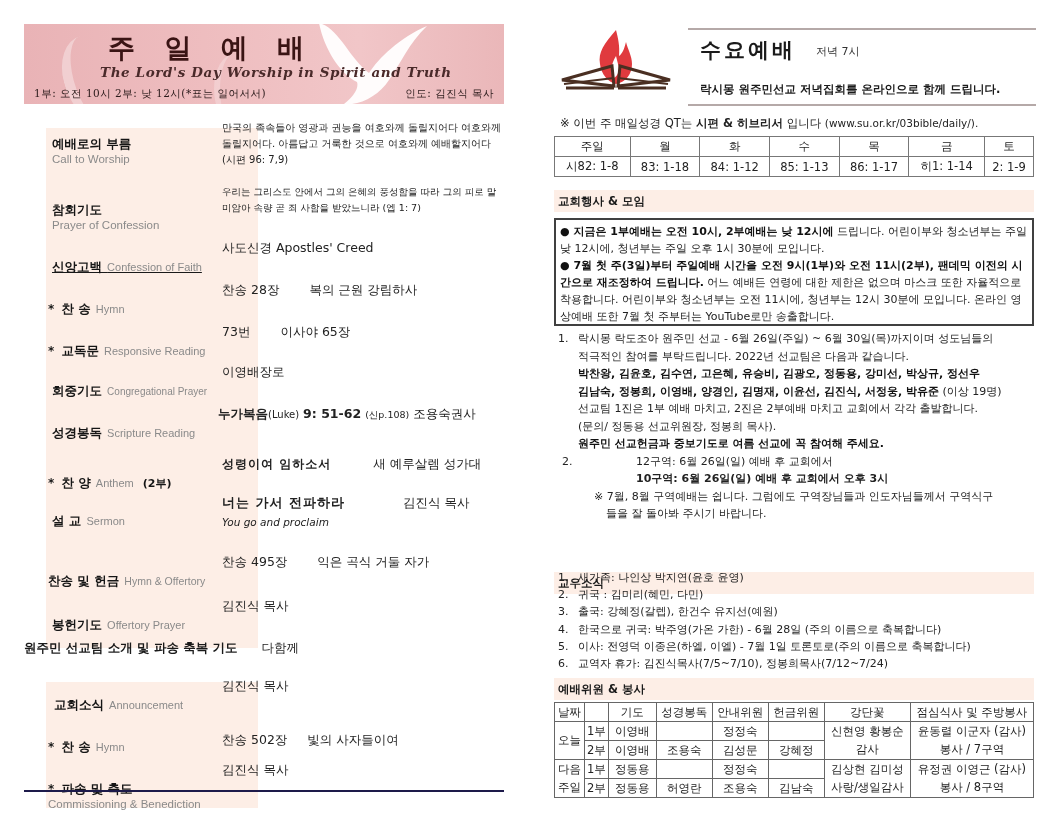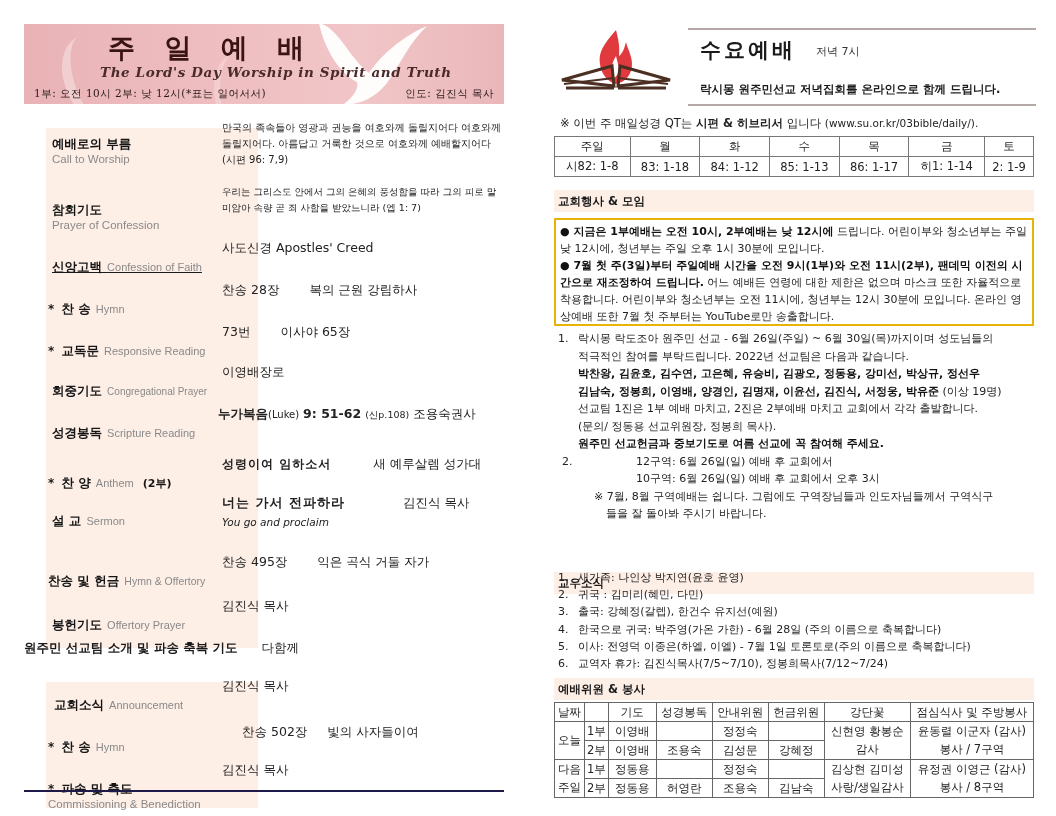--- a/index.html
+++ b/index.html
@@ -84,21 +84,21 @@
       position: absolute; left: 2px; top: 116px; width: 480px; border-collapse: collapse; font-size: 11.5px;
     }
     table.qt td { border: 1px solid #777; text-align: center; height: 20px; color: #222; }
 
     .section-bar {
       position: absolute; left: 2px; width: 480px; height: 22px; background: #fdeee6;
       font-weight: bold; font-size: 11.5px; padding-left: 4px; line-height: 22px;
     }
     .notice-box {
       position: absolute; left: 2px; top: 198px; width: 480px; height: 108px;
-      border: 2px solid #eab308; padding: 3px 4px; font-size: 11px; line-height: 17px; color: #222;
+      border: 2px solid #404040; padding: 3px 4px; font-size: 11px; line-height: 17px; color: #222;
     }
     .notice-box b { font-weight: bold; color: #111; }
 
     .numlist { position: absolute; left: 2px; width: 480px; font-size: 11px; line-height: 17.5px; color: #222; }
     .numlist .item { position: relative; padding-left: 24px; }
     .numlist .num { position: absolute; left: 4px; top: 0; }
     .numlist .bold { font-weight: bold; color: #111; }
     .numlist .note { padding-left: 40px; }
     .numlist .note2 { padding-left: 52px; }
 
@@ -247,21 +247,21 @@
       </div>
       <div class="ovalue" style="top:12px;">김진식 목사</div>
     </div>
 
     <div class="orow" style="top:596px; height:42px;">
       <div class="olabel" style="padding-top:12px; padding-left:2px;">
         <span class="star">*</span>
         <span class="ko">찬 송</span>
         <span class="en">Hymn</span>
       </div>
-      <div class="ovalue" style="top:16px;margin-left:20px;">
+      <div class="ovalue" style="top:24px;">
         <span>찬송 502장</span><span class="gap" style="width:20px;"></span><span>빛의 사자들이여</span>
       </div>
     </div>
 
     <div class="orow" style="top:638px; height:42px;">
       <div class="olabel" style="padding-top:12px; padding-left:2px;">
         <span class="star">*</span>
         <span class="ko">파송 및 축도</span>
         <span class="en block" style="font-size:11.5px; margin-top:0;">Commissioning &amp; Benediction</span>
       </div>
@@ -333,21 +333,21 @@
       <div>적극적인 참여를 부탁드립니다.  2022년 선교팀은 다음과 같습니다.</div>
       <div class="bold">박찬왕, 김윤호, 김수연, 고은혜, 유승비, 김광오, 정동용, 강미선, 박상규, 정선우</div>
       <div><span class="bold">김남숙, 정봉희, 이영배, 양경인, 김명재, 이윤선, 김진식, 서정웅, 박유준</span><span> (이상 19명)</span></div>
       <div>선교팀 1진은 1부 예배 마치고, 2진은 2부예배 마치고 교회에서 각각 출발합니다.</div>
       <div>(문의/ 정동용 선교위원장, 정봉희 목사).</div>
       <div class="bold">원주민 선교헌금과 중보기도로 여름 선교에 꼭 참여해 주세요.</div>
     </div>
     <div class="item" style="padding-left:30px;">
       <span class="num" style="left:8px;">2.</span>
       <div style="padding-left:52px;">12구역: 6월 26일(일) 예배 후 교회에서</div>
-      <div style="padding-left:52px;">10구역: 6월 26일(일) 예배 후 교회에서 오후 3시</div>
+      <div style="padding-left:52px;font-weight:bold;">10구역: 6월 26일(일) 예배 후 교회에서 오후 3시</div>
     </div>
     <div class="note">※ 7월, 8월 구역예배는 쉽니다. 그럼에도 구역장님들과 인도자님들께서 구역식구</div>
     <div class="note2">들을 잘 돌아봐 주시기 바랍니다.</div>
   </div>
 
   <div class="section-bar" style="top:552px;">교우소식</div>
 
   <div class="numlist" style="top:549px; line-height:17.2px;">
     <div class="item"><span class="num">1.</span><span>새가족: 나인상 박지연(윤호 윤영)</span></div>
     <div class="item"><span class="num">2.</span><span>귀국 : 김미리(혜민, 다민)</span></div>

